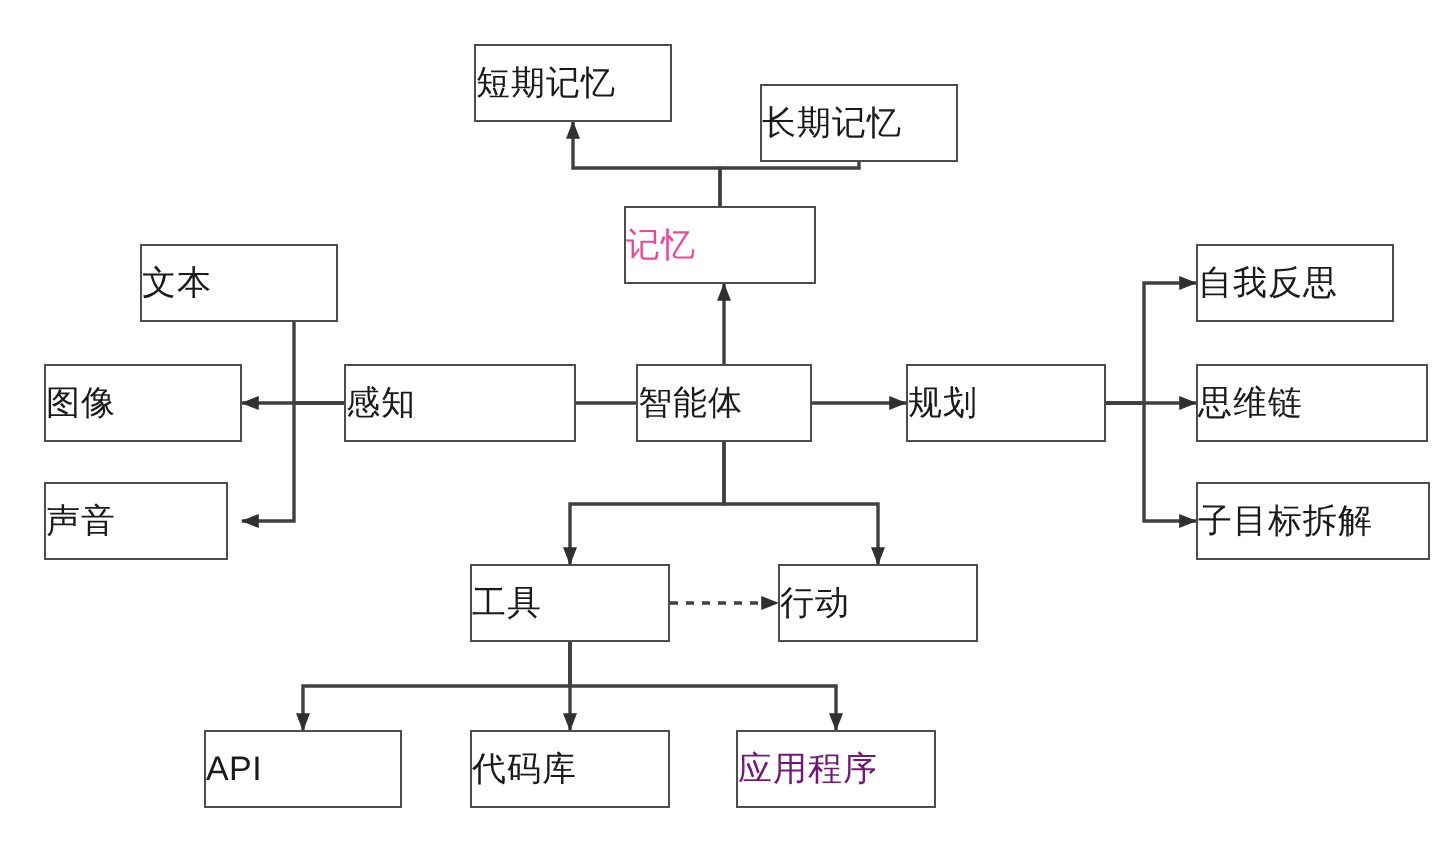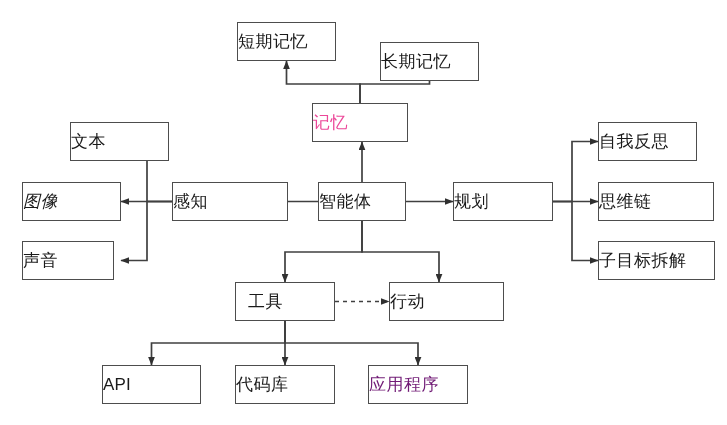--- a/index.html
+++ b/index.html
@@ -97,21 +97,21 @@
       </div>
       <div class="node" style="left: 380px; top: 22px; width: 99px; height: 39px; border-color: rgb(77, 77, 77); color: rgb(26, 26, 26); margin-top: 20px;">
         <span class="node-label">长期记忆</span>
       </div>
       <div class="node" style="left: 312px; top: 103px; width: 96px; height: 39px; border-color: rgb(77, 77, 77); color: #ec4899;">
         <span class="node-label">记忆</span>
       </div>
       <div class="node" style="left: 22px; top: 122px; width: 99px; height: 39px; border-color: rgb(77, 77, 77); color: rgb(26, 26, 26); margin-left: 48px;">
         <span class="node-label">文本</span>
       </div>
-      <div class="node" style="left: 22px; top: 182px; width: 99px; height: 39px; border-color: rgb(77, 77, 77); color: rgb(26, 26, 26); font-style: italic;">
+      <div class="node" style="left: 22px; top: 182px; width: 99px; height: 39px; border-color: rgb(77, 77, 77); color: rgb(26, 26, 26);">
         <span class="node-label">图像</span>
       </div>
       <div class="node" style="left: 22px; top: 241px; width: 92px; height: 39px; border-color: rgb(77, 77, 77); color: rgb(26, 26, 26);">
         <span class="node-label">声音</span>
       </div>
       <div class="node" style="left: 172px; top: 182px; width: 116px; height: 39px; border-color: rgb(77, 77, 77); color: rgb(26, 26, 26);">
         <span class="node-label">感知</span>
       </div>
       <div class="node" style="left: 318px; top: 182px; width: 88px; height: 39px; border-color: rgb(77, 77, 77); color: rgb(26, 26, 26);">
         <span class="node-label">智能体</span>
@@ -121,24 +121,24 @@
       </div>
       <div class="node" style="left: 598px; top: 122px; width: 99px; height: 39px; border-color: rgb(77, 77, 77); color: rgb(26, 26, 26);">
         <span class="node-label">自我反思</span>
       </div>
       <div class="node" style="left: 598px; top: 182px; width: 116px; height: 39px; border-color: rgb(77, 77, 77); color: rgb(26, 26, 26);">
         <span class="node-label">思维链</span>
       </div>
       <div class="node" style="left: 598px; top: 241px; width: 117px; height: 39px; border-color: rgb(77, 77, 77); color: rgb(26, 26, 26);">
         <span class="node-label">子目标拆解</span>
       </div>
-      <div class="node" style="left: 235px; top: 282px; width: 100px; height: 39px; border-color: rgb(77, 77, 77); color: rgb(26, 26, 26); padding-left: 12px;">
+      <div class="node" style="left: 235px; top: 282px; width: 100px; height: 39px; border-color: rgb(77, 77, 77); color: rgb(26, 26, 26);">
         <span class="node-label">工具</span>
       </div>
-      <div class="node" style="left: 389px; top: 282px; width: 115px; height: 39px; border-color: rgb(77, 77, 77); color: rgb(26, 26, 26);">
+      <div class="node" style="left: 389px; top: 282px; width: 100px; height: 39px; border-color: rgb(77, 77, 77); color: rgb(26, 26, 26);">
         <span class="node-label">行动</span>
       </div>
       <div class="node latin" style="left: 102px; top: 365px; width: 99px; height: 39px; border-color: rgb(77, 77, 77); color: rgb(26, 26, 26);">
         <span class="node-label">API</span>
       </div>
       <div class="node" style="left: 235px; top: 365px; width: 100px; height: 39px; border-color: rgb(77, 77, 77); color: rgb(26, 26, 26);">
         <span class="node-label">代码库</span>
       </div>
       <div class="node" style="left: 368px; top: 365px; width: 100px; height: 39px; border-color: rgb(77, 77, 77); color: #701a75;">
         <span class="node-label">应用程序</span>

